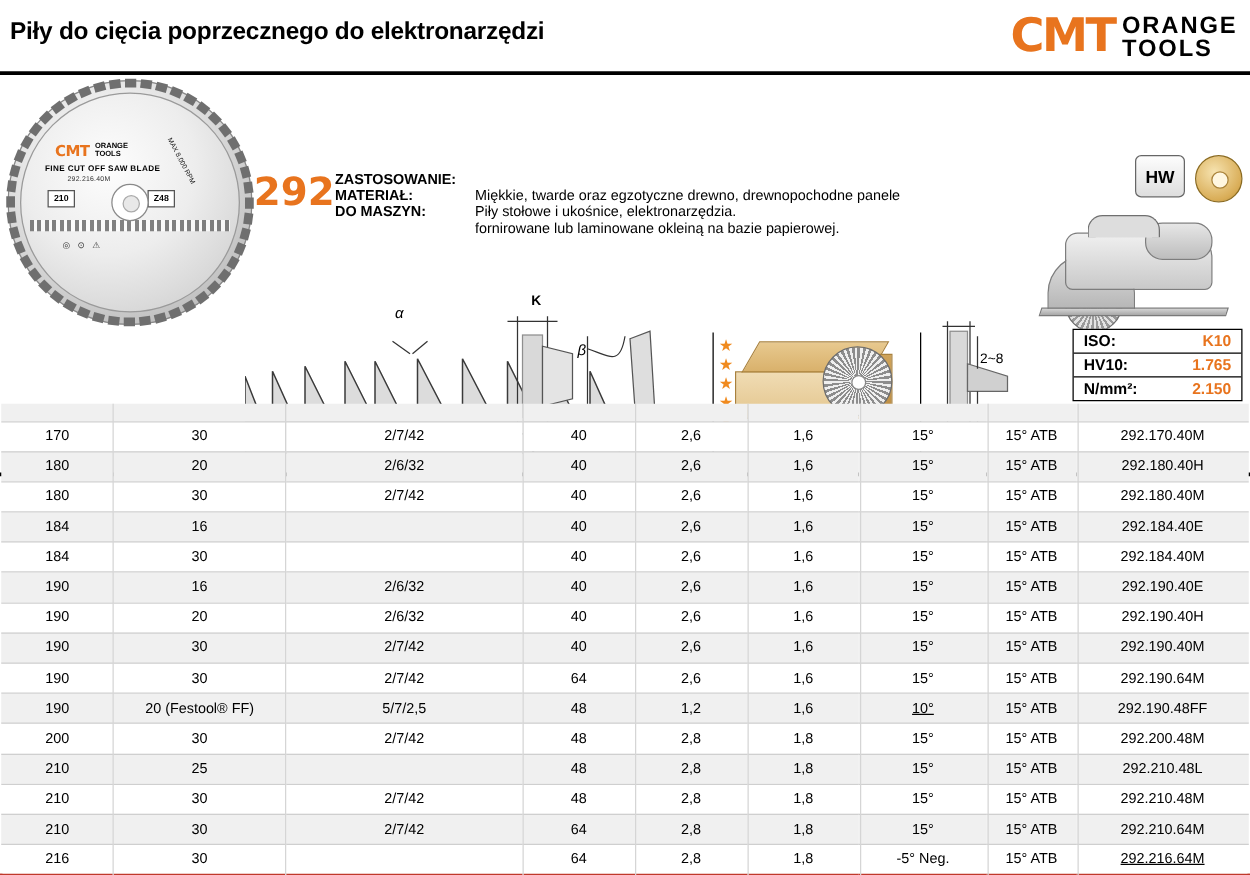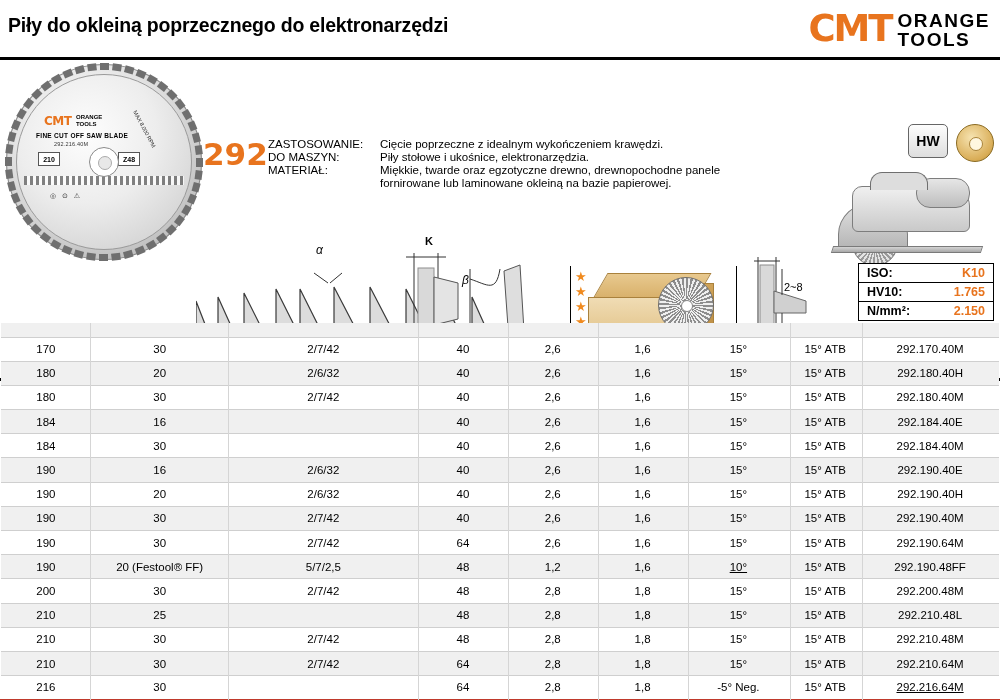--- a/index.html
+++ b/index.html
@@ -137,21 +137,21 @@
   
   .prod-no {
     position:absolute; left:203px; top:78px;
     font-size:31px; font-weight:bold; color:#e8741e;
     font-family:"DejaVu Sans", sans-serif;
   }
 
   
   .specs { position:absolute; left:268px; top:80px; font-size:11.5px; }
   .spec-row { display:flex; margin-bottom:1px; }
-  .spec-label { width:112px; font-weight:normal; }
+  .spec-label { width:112px; font-weight:bold; }
   .spec-val { }
   .spec-val2 { margin-left:112px; }
 
   
   .hw-badge {
     position:absolute; right:52px; top:66px;
     width:40px; height:34px;
     border:1.5px solid #666; border-radius:5px;
     background:linear-gradient(#fdfdfd,#dedede);
     font-size:14px; font-weight:bold; text-align:center; line-height:32px;
@@ -298,21 +298,21 @@
     background:#ffffff !important;
   }
   tr.highlight td:first-child { border-left:2px solid #c0392b; }
   tr.highlight td:last-child { border-right:2px solid #c0392b; }
   .vsep-overlay { position:absolute; top:323px; bottom:0; width:1px; background:#d5d5d5; }
 </style>
 </head>
 <body>
 
 <div class="header">
-  <div class="header-title">Piły do okleiną poprzecznego do elektronarzędzi</div>
+  <div class="header-title">Piły do cięcia poprzecznego do elektronarzędzi</div>
   <div class="brand">
     <span class="brand-cmt">CMT</span>
     <span class="brand-right">
       <div class="brand-orange">ORANGE</div>
       <div class="brand-tools">TOOLS</div>
     </span>
   </div>
 </div>
 <div class="header-rule"></div>
 
@@ -384,29 +384,28 @@
     <div class="blade-icons">◎ ⊙ ⚠</div>
     <div class="blade-rpm">MAX 8.000 RPM</div>
     <div class="blade-hub"></div>
   </div>
 
   <div class="prod-no">292</div>
 
   <div class="specs">
     <div class="spec-row">
       <span class="spec-label">ZASTOSOWANIE:</span>
-      <span class="spec-val">Cięcie poprzeczne z idealnym wykończeniem krawędzi.</span>
+    </div>
+    <div class="spec-row">
+      <span class="spec-label">MATERIAŁ:</span>
+      <span class="spec-val">Miękkie, twarde oraz egzotyczne drewno, drewnopochodne panele</span>
     </div>
     <div class="spec-row">
       <span class="spec-label">DO MASZYN:</span>
       <span class="spec-val">Piły stołowe i ukośnice, elektronarzędzia.</span>
-    </div>
-    <div class="spec-row">
-      <span class="spec-label">MATERIAŁ:</span>
-      <span class="spec-val">Miękkie, twarde oraz egzotyczne drewno, drewnopochodne panele</span>
     </div>
     <div class="spec-val2">fornirowane lub laminowane okleiną na bazie papierowej.</div>
   </div>
 
   <div class="hw-badge">HW</div>
   <div class="disc-badge"></div>
 
   <div class="csaw">
     <div class="csaw-blade"></div>
     <div class="csaw-guard"></div>

